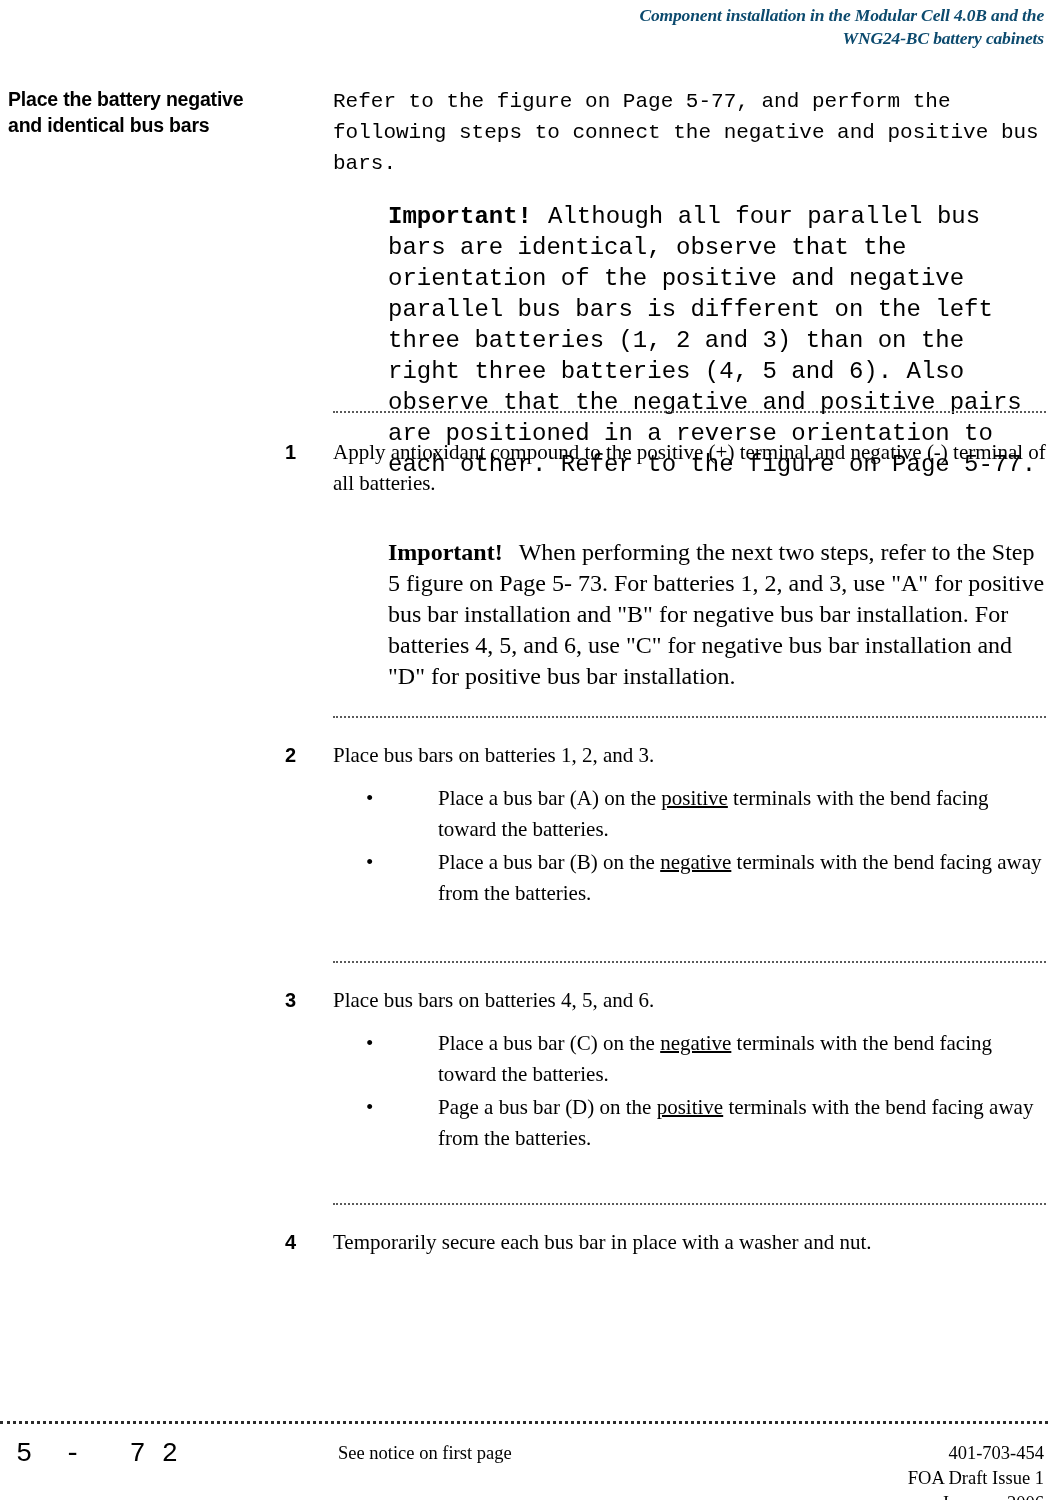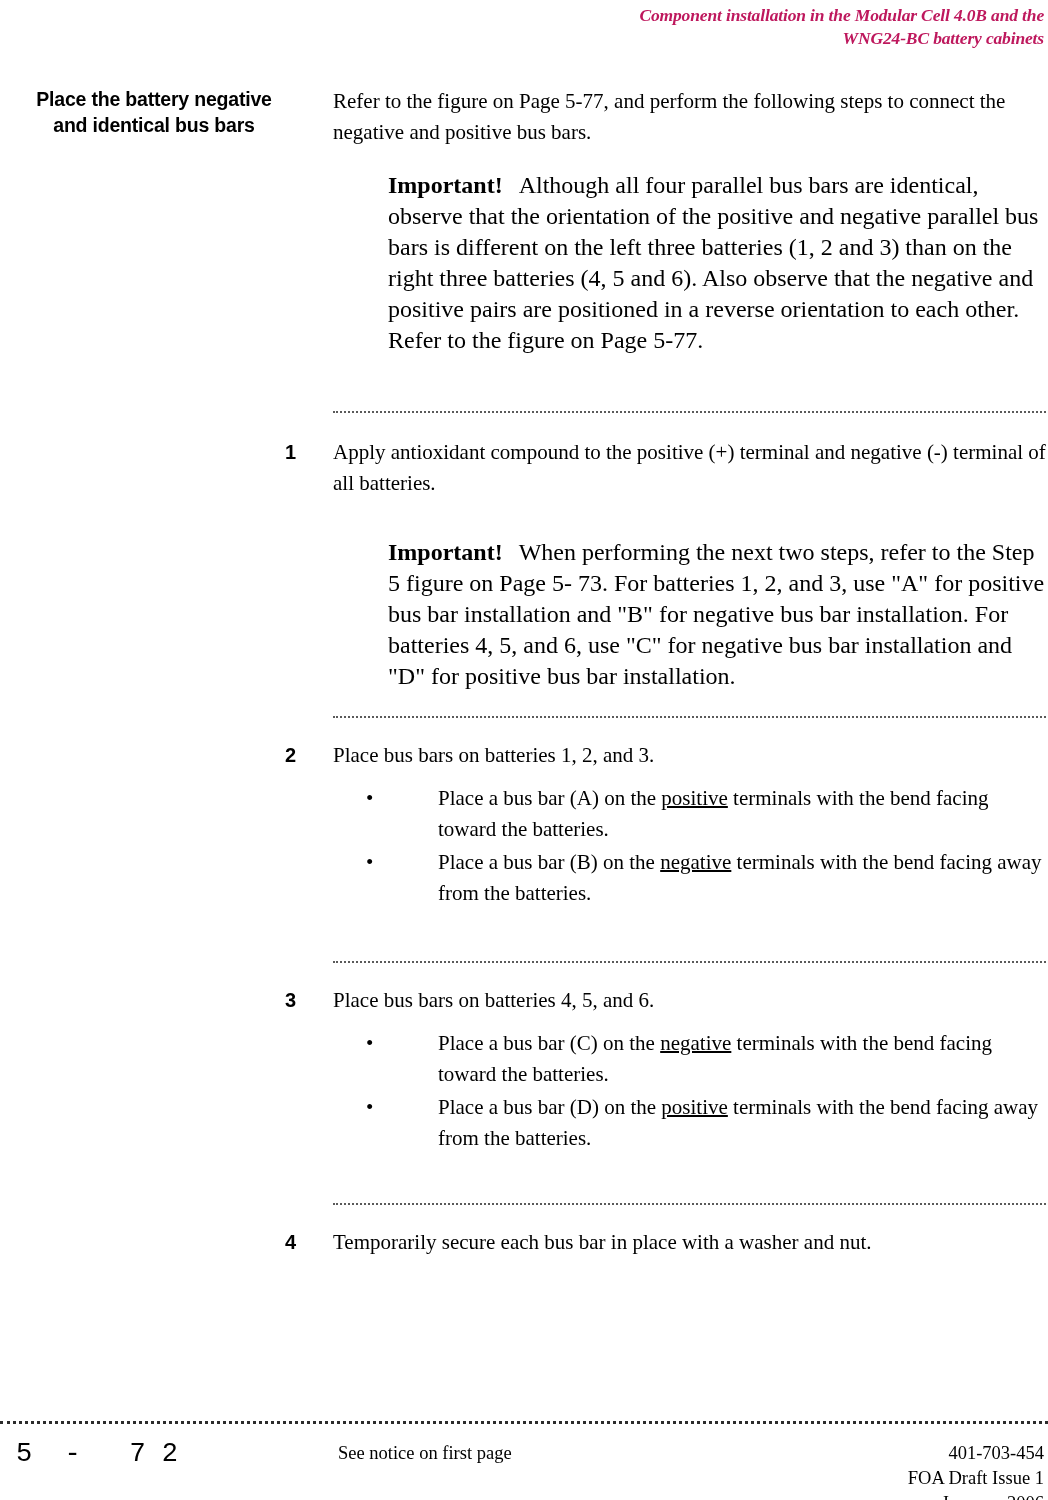--- a/index.html
+++ b/index.html
@@ -29,44 +29,45 @@
     top: 4px;
     right: 4px;
     width: 700px;
     text-align: right;
     font-family: "Liberation Serif", "DejaVu Serif", serif;
     font-style: italic;
     font-weight: 700;
     font-size: 17.5px;
     line-height: 23px;
     letter-spacing: -0.15px;
-    color: #be185d;
+    color: #0c4a6e;
   }
   .run-header .line2 { display: block; }
 
   
   .side-heading {
     position: absolute;
     left: 8px;
     top: 86px;
     width: 292px;
-    text-align: center;
+    text-align: left;
     font-family: "Liberation Sans", "DejaVu Sans", sans-serif;
     font-weight: 700;
     font-size: 19.5px;
     line-height: 26px;
     letter-spacing: -0.2px;
   }
 
   
   .body-col {
     position: absolute;
     left: 333px;
     top: 86px;
     width: 713px;
+    font-family: Liberation Mono, monospace;
   }
 
   .para {
     font-size: 21px;
     line-height: 31px;
     text-align: left;
     margin: 0;
   }
 
   .intro { margin-bottom: 22px; }
@@ -232,21 +233,21 @@
 
   <div class="step" style="top:985px">
     <div class="num">3</div>
     <div class="step-body">
       <div class="step-text">Place bus bars on batteries 4, 5, and 6.</div>
       <div class="bullets">
         <div class="bullet">
           <span class="dot">•</span><span>Place a bus bar (C) on the </span><u>negative</u><span> terminals with the bend facing toward the batteries.</span>
         </div>
         <div class="bullet">
-          <span class="dot">•</span><span>Place a bus bar (D) on the </span><u>positive</u><span> terminals with the bend facing away from the batteries.</span>
+          <span class="dot">•</span><span>Page a bus bar (D) on the </span><u>positive</u><span> terminals with the bend facing away from the batteries.</span>
         </div>
       </div>
     </div>
   </div>
 
   <div class="rule" style="top:1203px"></div>
 
   <div class="step" style="top:1227px">
     <div class="num">4</div>
     <div class="step-body">

